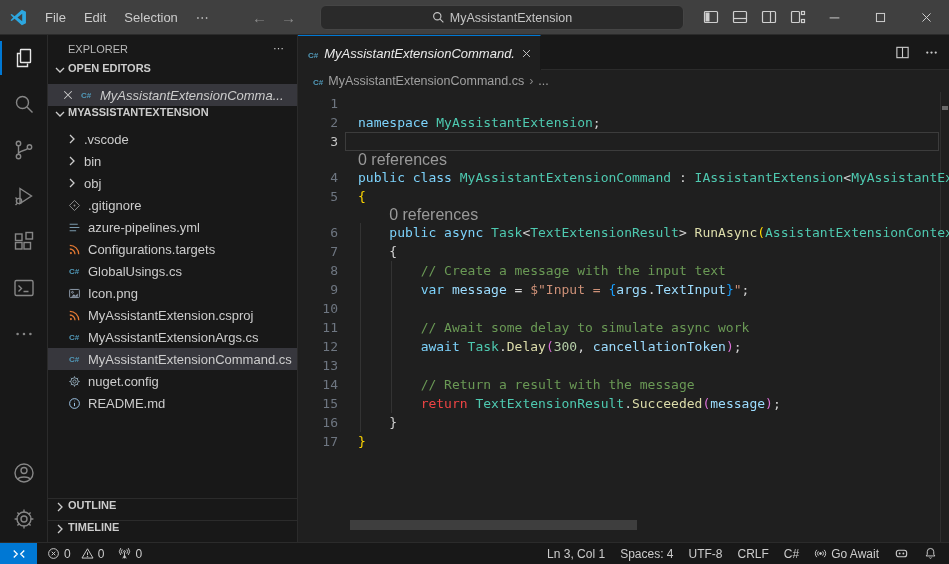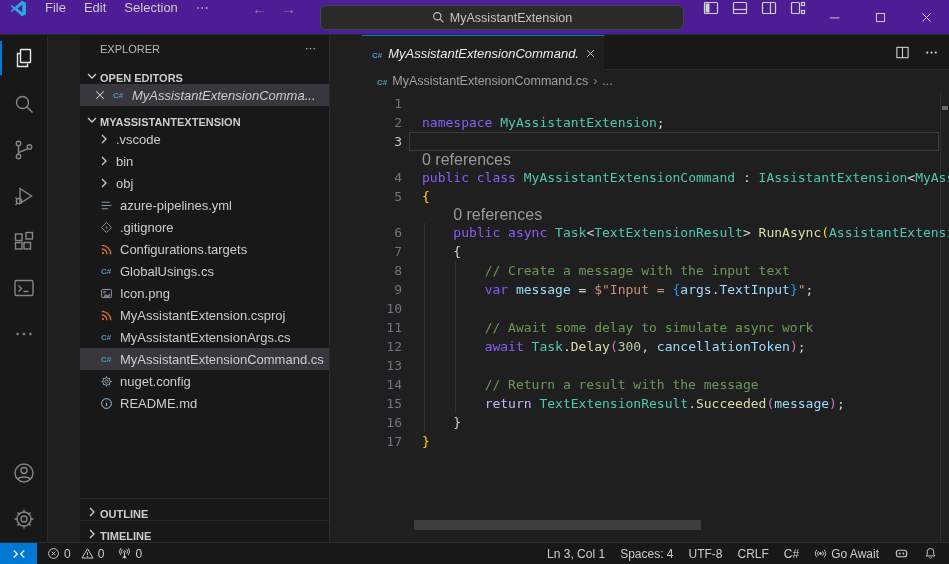--- a/index.html
+++ b/index.html
@@ -8,58 +8,58 @@
     background: #1f1f1f;
     color: #cccccc;
     font-family: "Liberation Sans", sans-serif;
     position: relative;
     font-size: 13px;
   }
   svg { display: block; }
 
   
   .titlebar {
-    height: 35px; background: #4c1d95; border-bottom: 1px solid #2b2b2b;
-    display: flex; align-items: flex-start; position: relative;
+    height: 35px; background: #404040; border-bottom: 1px solid #2b2b2b;
+    display: flex; align-items: center; position: relative;
   }
   .logo { width: 36px; display: flex; justify-content: center; }
   .menus { display: flex; }
   .menus span { padding: 0 9px; font-size: 13px; color: #cccccc; cursor: default; }
   .navarrows { position: absolute; left: 252px; display: flex; gap: 14px; color: #8a8a8a; font-size: 15px; }
   .cmdcenter {
     position: absolute; left: 320px; top: 5px; width: 364px; height: 25px;
     background: #2a2a2a; border: 1px solid #454545; border-radius: 6px;
     display: flex; align-items: center; justify-content: center; gap: 5px;
     color: #c5c5c5; font-size: 12.5px;
   }
   .layoutbtns { position: absolute; left: 703px; display: flex; gap: 13px; color: #cfcfcf; }
   .winbtns { position: absolute; right: 0; top: 0; height: 35px; display: flex; }
   .winbtn { width: 46px; height: 35px; display: flex; align-items: center; justify-content: center; color: #d0d0d0; }
 
   
-  .main { display: flex; height: 507px; gap: 32px; }
+  .main { display: flex; height: 507px; }
 
   
   .activitybar {
     width: 48px; background: #181818; border-right: 1px solid #2b2b2b;
     display: flex; flex-direction: column;
   }
   .ab-top { flex: 1; display: flex; flex-direction: column; }
   .ab-item { height: 46px; display: flex; align-items: center; justify-content: center; color: #868686; position: relative; }
   .ab-item.active { color: #e7e7e7; }
   .ab-item.active::before { content:""; position:absolute; left:0; top:6px; bottom:6px; width:2px; background:#0078d4; }
 
   
   .sidebar {
     width: 250px; background: #181818; border-right: 1px solid #2b2b2b;
     display: flex; flex-direction: column; font-size: 13px;
   }
   .sb-title { height: 27px; display: flex; align-items: center; padding: 0 12px 0 20px; color: #b8b8b8; font-size: 11px; }
   .sb-title .more { margin-left: auto; color: #cccccc; letter-spacing: 1px; }
-  .sec-head { height: 22px; display: flex; align-items: flex-end; font-size: 11px; font-weight: 700; color: #cccccc; padding-left: 4px; }
+  .sec-head { height: 22px; display: flex; align-items: flex-start; font-size: 11px; font-weight: 700; color: #cccccc; padding-left: 4px; }
   .sec-head .chev { width: 16px; display: flex; justify-content: center; color: #cccccc; }
   .sec-head.bordered { border-top: 1px solid #2b2b2b; }
   .row { height: 22px; display: flex; align-items: center; white-space: nowrap; overflow: hidden; color: #cccccc; }
   .row.selected { background: #37373d; }
   .row .ficon { width: 20px; display: inline-flex; justify-content: center; flex: none; }
   .row .chevcell { width: 16px; display: inline-flex; justify-content: center; flex: none; color: #cccccc; }
   .tree { }
   .tree .row { padding-left: 16px; }
   .openeditor-row { padding-left: 12px; }
   .openeditor-row .label { font-style: italic; text-align: center; }
@@ -83,21 +83,21 @@
 
   
   .code { flex: 1; position: relative; background: #1f1f1f; overflow: hidden; padding-top: 2px;
           font-family: "DejaVu Sans Mono", monospace; font-size: 13px; }
   .crow { height: 19px; line-height: 19px; white-space: pre; position: relative; }
   .lnum { display: inline-block; width: 40px; text-align: right; padding-right: 0; color: #6e7681; }
   .ltext { padding-left: 20px; }
   .crow.current .lnum { color: #c6c6c6; }
   .curbox { position: absolute; left: 47px; right: 10px; top: 0; bottom: 0; border: 1px solid #3c3c3c; pointer-events: none; }
   .lensrow { height: 17px; line-height: 17px; font-family: "Liberation Sans", sans-serif; font-size: 16px; color: #999999; }
-  .tk-kw { color: #8b5cf6; } .tk-ct { color: #c4b5fd; margin-top: 16px; } .tk-ty { color: #4ec9b0; }
+  .tk-kw { color: #7dd3fc; } .tk-ct { color: #ef4444; margin-top: 16px; } .tk-ty { color: #4ec9b0; }
   .tk-fn { color: #dcdcaa; } .tk-vr { color: #9cdcfe; } .tk-st { color: #ce9178; }
   .tk-nu { color: #b5cea8; } .tk-cm { color: #6a9955; } .tk-pl { color: #d4d4d4; }
   .tk-b1 { color: #ffd700; } .tk-b2 { color: #da70d6; } .tk-b3 { color: #179fff; }
   .tk-pw { color: #d4d4d4; }
   .iguide { position: absolute; width: 1px; background: #333333; }
   .hscroll { position: absolute; left: 52px; bottom: 12px; width: 287px; height: 10px; background: rgba(121,121,121,0.35); }
   .vedge { position: absolute; right: 8px; top: 0; bottom: 0; width: 1px; background: #2f2f2f; }
   .ovr-dash { position: absolute; right: 1px; top: 14px; width: 6px; height: 4px; background: #8a8a8a; opacity: .7; }
 
   
@@ -307,35 +307,35 @@
         </div>
         <div class="row">
           <span class="chevcell">
             <svg width="16" height="16" viewBox="0 0 16 16" fill="none" stroke="currentColor" stroke-width="1.3">
               <path d="M6 4l4 4-4 4"></path>
             </svg>
           </span>
           <span class="lbl">obj</span>
         </div>
         <div class="row">
-          <span class="ficon" style="color:#7a99ac">
-            <svg width="13" height="13" viewBox="0 0 16 16" stroke="currentColor" stroke-width="1.4">
-              <path d="M2 4h10M2 8h12M2 12h8"></path>
-            </svg>
-          </span>
-          <span class="lbl">azure-pipelines.yml</span>
-        </div>
-        <div class="row">
           <span class="ficon" style="color:#8c8c8c">
             <svg width="13" height="13" viewBox="0 0 16 16" fill="none" stroke="currentColor" stroke-width="1.2">
               <path d="M8 1.8 14.2 8 8 14.2 1.8 8z"></path>
               <circle cx="8" cy="8" r="1.1" fill="currentColor" stroke="none"></circle>
             </svg>
           </span>
           <span class="lbl">.gitignore</span>
+        </div>
+        <div class="row">
+          <span class="ficon" style="color:#7a99ac">
+            <svg width="13" height="13" viewBox="0 0 16 16" stroke="currentColor" stroke-width="1.4">
+              <path d="M2 4h10M2 8h12M2 12h8"></path>
+            </svg>
+          </span>
+          <span class="lbl">azure-pipelines.yml</span>
         </div>
         <div class="row">
           <span class="ficon" style="color:#e37933">
             <svg width="13" height="13" viewBox="0 0 16 16" fill="none" stroke="currentColor" stroke-width="1.6">
               <circle cx="3.6" cy="12.4" r="1.3" fill="currentColor" stroke="none"></circle>
               <path d="M2.2 7.4a6.4 6.4 0 0 1 6.4 6.4M2.2 2.8a11 11 0 0 1 11 11"></path>
             </svg>
           </span>
           <span class="lbl">Configurations.targets</span>
         </div>

